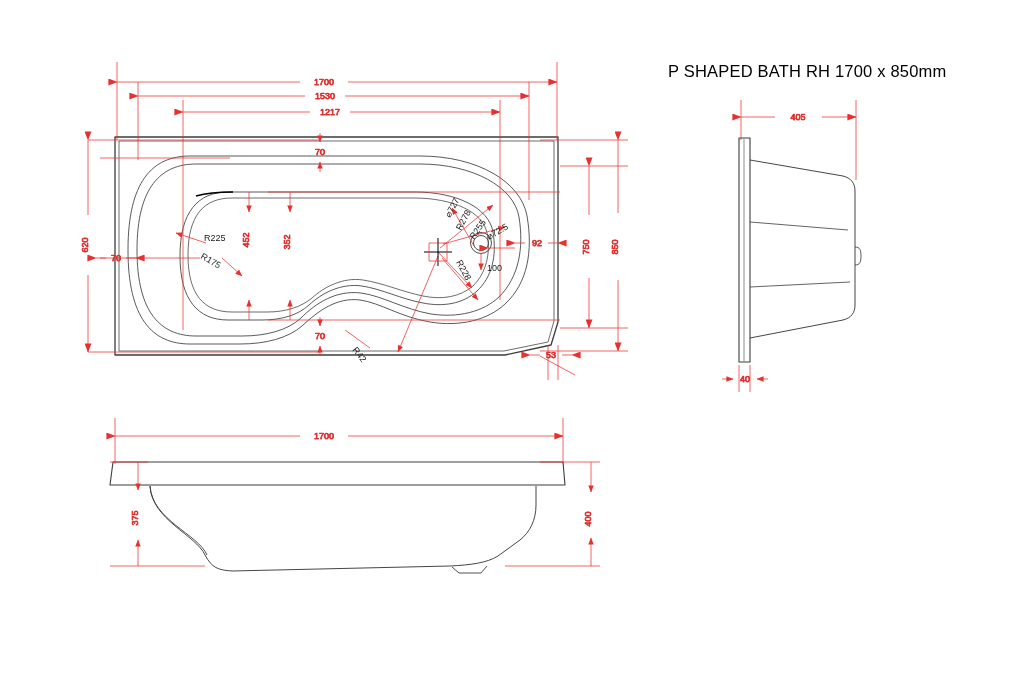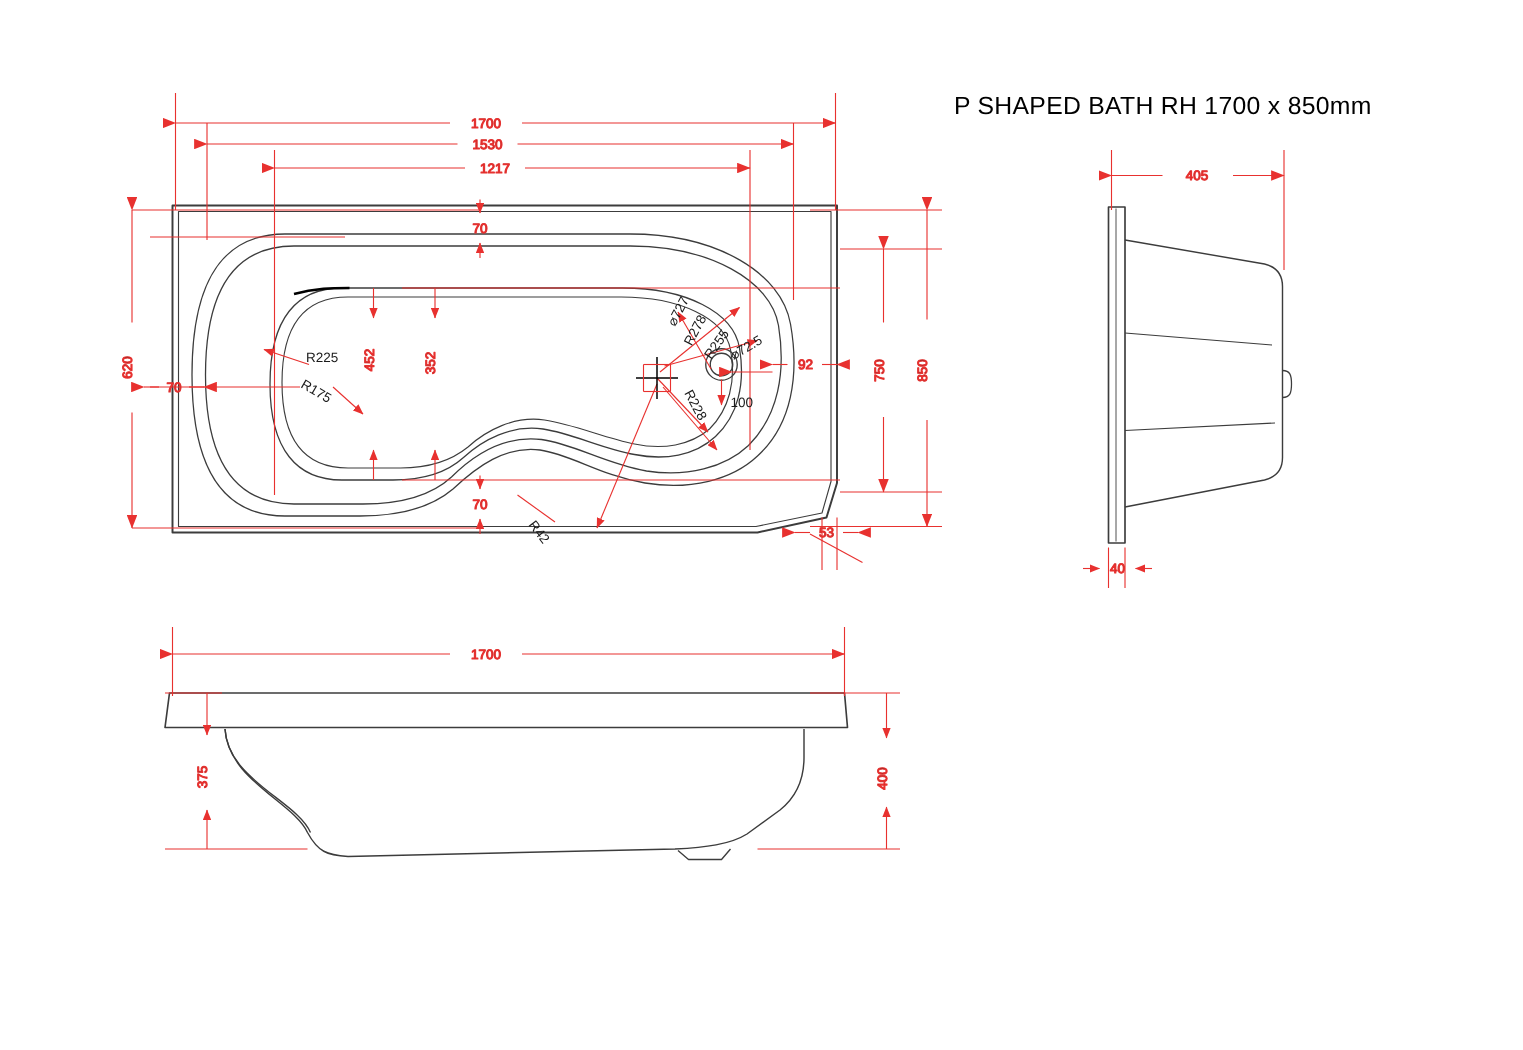--- a/index.html
+++ b/index.html
@@ -11,21 +11,21 @@
   #drawing-root{position:absolute;left:0;top:0;width:1015px;height:700px;}
   svg{display:block;}
   .dimtxt{font-family:"Liberation Sans", sans-serif;font-size:9px;fill:#1a1a1a;}
   .title-text{font-family:"Liberation Sans", sans-serif;font-size:16.5px;fill:#111111;letter-spacing:0.2px;}
 </style>
 </head>
 <body>
 
 <div id="drawing-root">
 
-  <div style="position:absolute;left:636px;top:62px;text-align:center;">
+  <div style="position:absolute;left:668px;top:62px;text-align:center;">
     <span class="title-text">P SHAPED BATH  RH 1700 x 850mm</span>
   </div>
 
   <svg width="1015" height="700" viewBox="0 0 1015 700">
     <defs>
       <marker id="ar-r" markerWidth="9" markerHeight="7" refX="8.6" refY="3.5" orient="auto" markerUnits="userSpaceOnUse">
         <path d="M0,0 L9,3.5 L0,7 z" fill="#e8312f"></path>
       </marker>
       <marker id="ar-l" markerWidth="9" markerHeight="7" refX="0.4" refY="3.5" orient="auto-start-reverse" markerUnits="userSpaceOnUse">
         <path d="M9,0 L0,3.5 L9,7 z" fill="#e8312f"></path>

